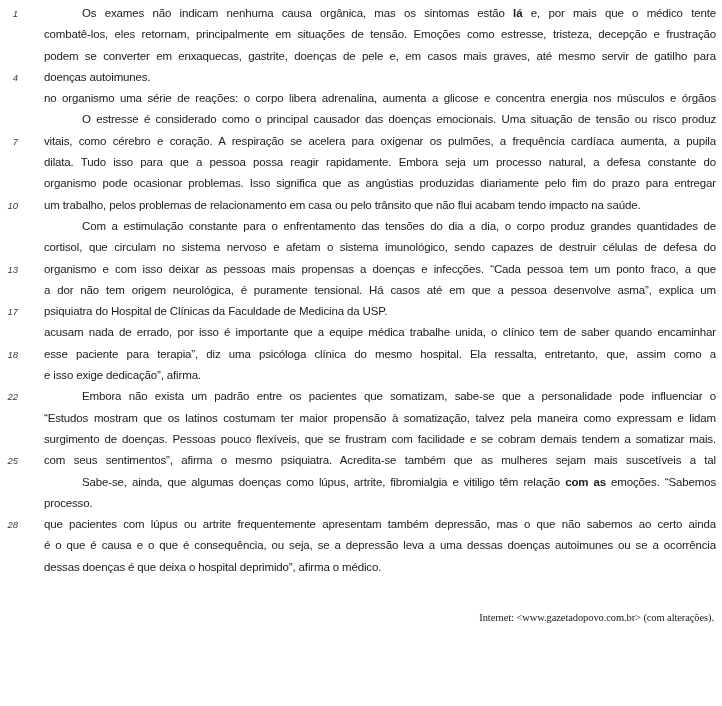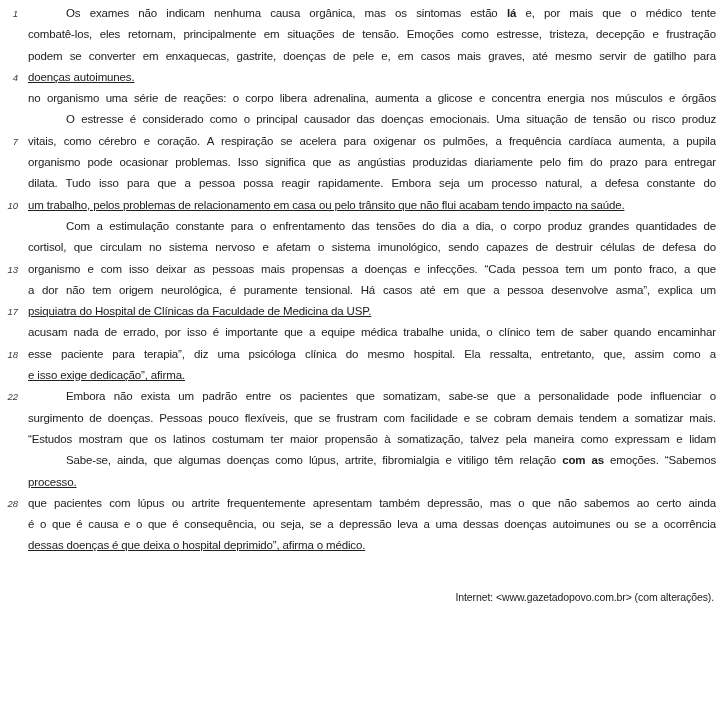--- a/index.html
+++ b/index.html
@@ -30,35 +30,36 @@
     flex: 0 0 18px;
     text-align: right;
     font-style: italic;
     font-size: 9.5px;
     color: #3a3a3a;
     letter-spacing: 0;
     line-height: 22px;
   }
   .ltext {
     flex: 1;
-    margin-left: 10px;
+    margin-left: 26px;
     text-align: justify;
     text-align-last: justify;
     overflow: hidden;
   }
   .para-first .ltext { text-indent: 38px; }
-  .para-last  .ltext { text-align-last: left; text-decoration: underline; }
+  .para-last  .ltext { text-align-last: left; }
   .bold { font-weight: bold; }
   .source {
     text-align: right;
     font-size: 10.5px;
     letter-spacing: -0.1px;
     margin-top: 34px;
     padding-right: 2px;
     color: #1a1a1a;
+    font-family: Liberation Serif, serif;
   }
 </style>
 </head>
 <body>
 
 <main class="page">
   <section id="passage">
   <div class="line para-first">
     <span class="lnum">1</span>
     <span class="ltext"><span class="seg">Os exames não indicam nenhuma causa orgânica, mas os sintomas estão </span><span class="seg bold">lá</span><span class="seg"> e, por mais que o médico tente</span></span>
@@ -89,26 +90,26 @@
     <span class="ltext"><span class="seg">O estresse é considerado como o principal causador das doenças emocionais. Uma situação de tensão ou risco produz</span></span>
   </div>
 
   <div class="line">
     <span class="lnum">7</span>
     <span class="ltext"><span class="seg">vitais, como cérebro e coração. A respiração se acelera para oxigenar os pulmões, a frequência cardíaca aumenta, a pupila</span></span>
   </div>
 
   <div class="line">
     <span class="lnum"></span>
+    <span class="ltext"><span class="seg">dilata. Tudo isso para que a pessoa possa reagir rapidamente. Embora seja um processo natural, a defesa constante do</span></span>
+  </div>
+
+  <div class="line">
+    <span class="lnum"></span>
     <span class="ltext"><span class="seg">organismo pode ocasionar problemas. Isso significa que as angústias produzidas diariamente pelo fim do prazo para entregar</span></span>
-  </div>
-
-  <div class="line">
-    <span class="lnum"></span>
-    <span class="ltext"><span class="seg">dilata. Tudo isso para que a pessoa possa reagir rapidamente. Embora seja um processo natural, a defesa constante do</span></span>
   </div>
 
   <div class="line para-last">
     <span class="lnum">10</span>
     <span class="ltext"><span class="seg">um trabalho, pelos problemas de relacionamento em casa ou pelo trânsito que não flui acabam tendo impacto na saúde.</span></span>
   </div>
 
   <div class="line para-first">
     <span class="lnum"></span>
     <span class="ltext"><span class="seg">Com a estimulação constante para o enfrentamento das tensões do dia a dia, o corpo produz grandes quantidades de</span></span>
@@ -152,28 +153,32 @@
     <span class="ltext"><span class="seg">e isso exige dedicação”, afirma.</span></span>
   </div>
 
   <div class="line para-first">
     <span class="lnum">22</span>
     <span class="ltext"><span class="seg">Embora não exista um padrão entre os pacientes que somatizam, sabe-se que a personalidade pode influenciar o</span></span>
   </div>
 
   <div class="line">
     <span class="lnum"></span>
+    <span class="ltext"><span class="seg">“Estudos mostram que os latinos costumam ter maior propensão à somatização, talvez pela maneira como expressam e lidam</span></span>
+  </div>
+
+  <div class="line">
+    <span class="lnum"></span>
     <span class="ltext"><span class="seg">surgimento de doenças. Pessoas pouco flexíveis, que se frustram com facilidade e se cobram demais tendem a somatizar mais.</span></span>
   </div>
 
   <div class="line">
-    <span class="lnum"></span>
-    <span class="ltext"><span class="seg">“Estudos mostram que os latinos costumam ter maior propensão à somatização, talvez pela maneira como expressam e lidam</span></span>
-  </div>
-
+    <span class="lnum">25</span>
+    <span class="ltext"><span class="seg">com seus sentimentos”, afirma o mesmo psiquiatra. Acredita-se também que as mulheres sejam mais suscetíveis a tal</span></span>
+  </div>
 
   <div class="line para-first">
     <span class="lnum"></span>
     <span class="ltext"><span class="seg">Sabe-se, ainda, que algumas doenças como lúpus, artrite, fibromialgia e vitiligo têm relação </span><span class="seg bold">com as</span><span class="seg"> emoções. “Sabemos</span></span>
   </div>
 
   <div class="line para-last">
     <span class="lnum"></span>
     <span class="ltext"><span class="seg">processo.</span></span>
   </div>

